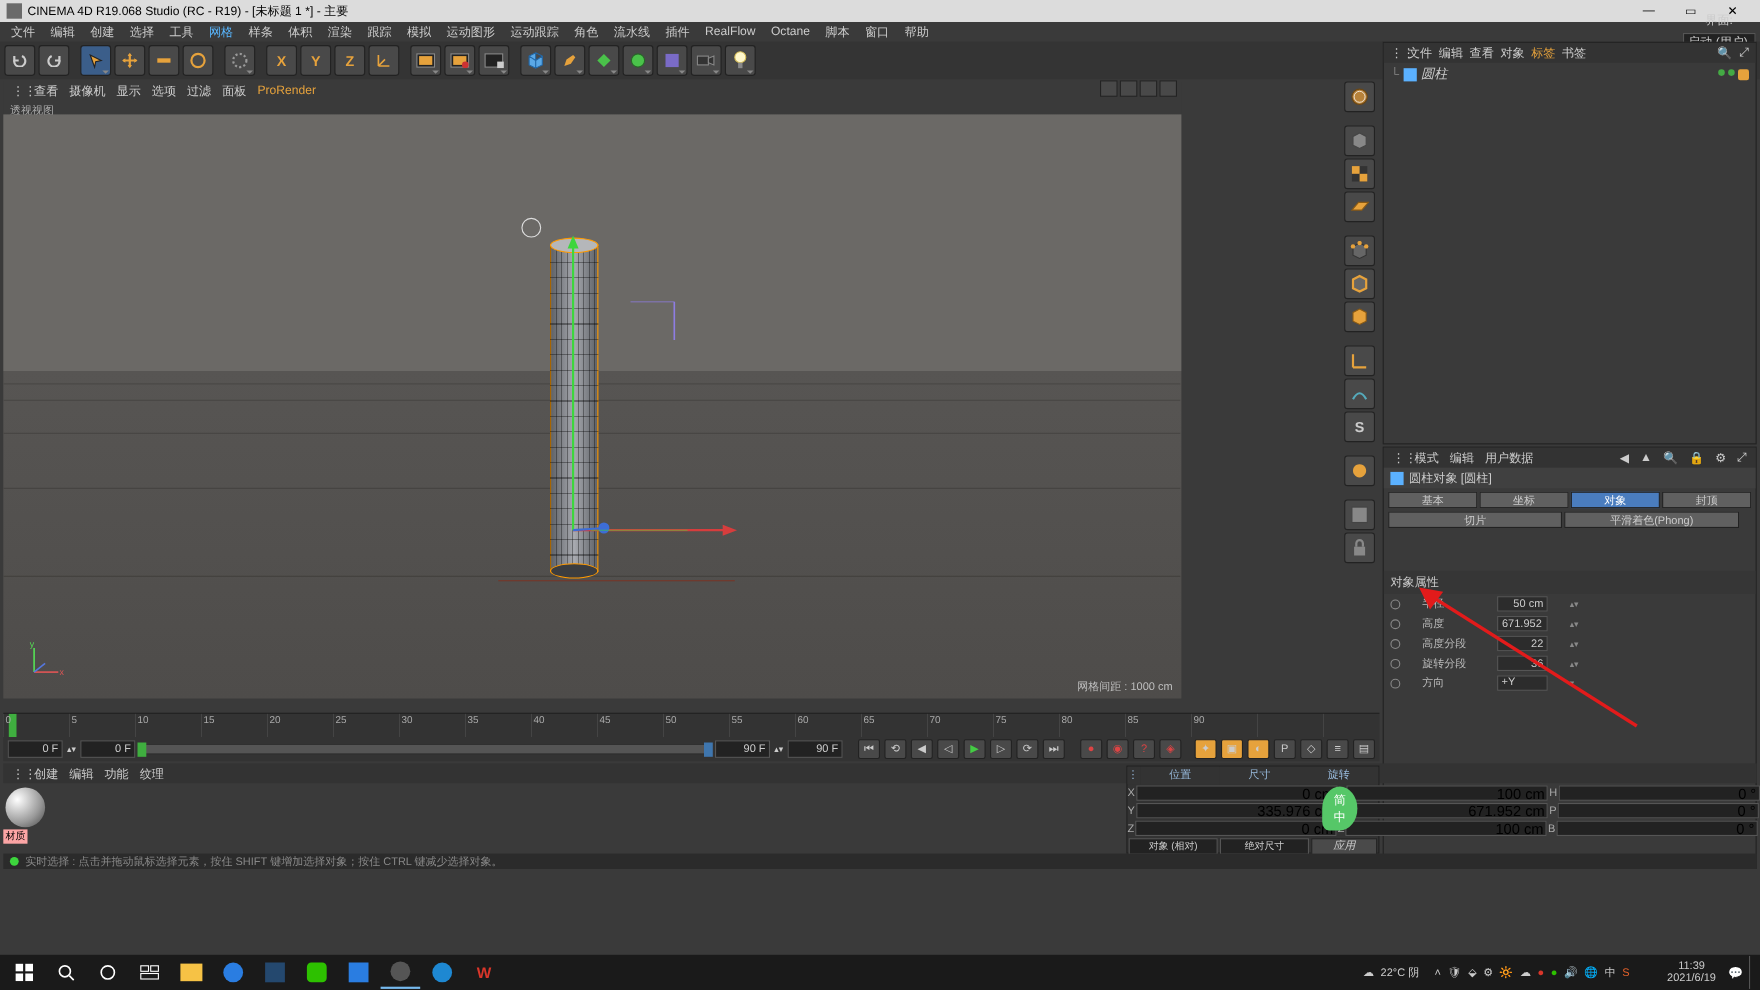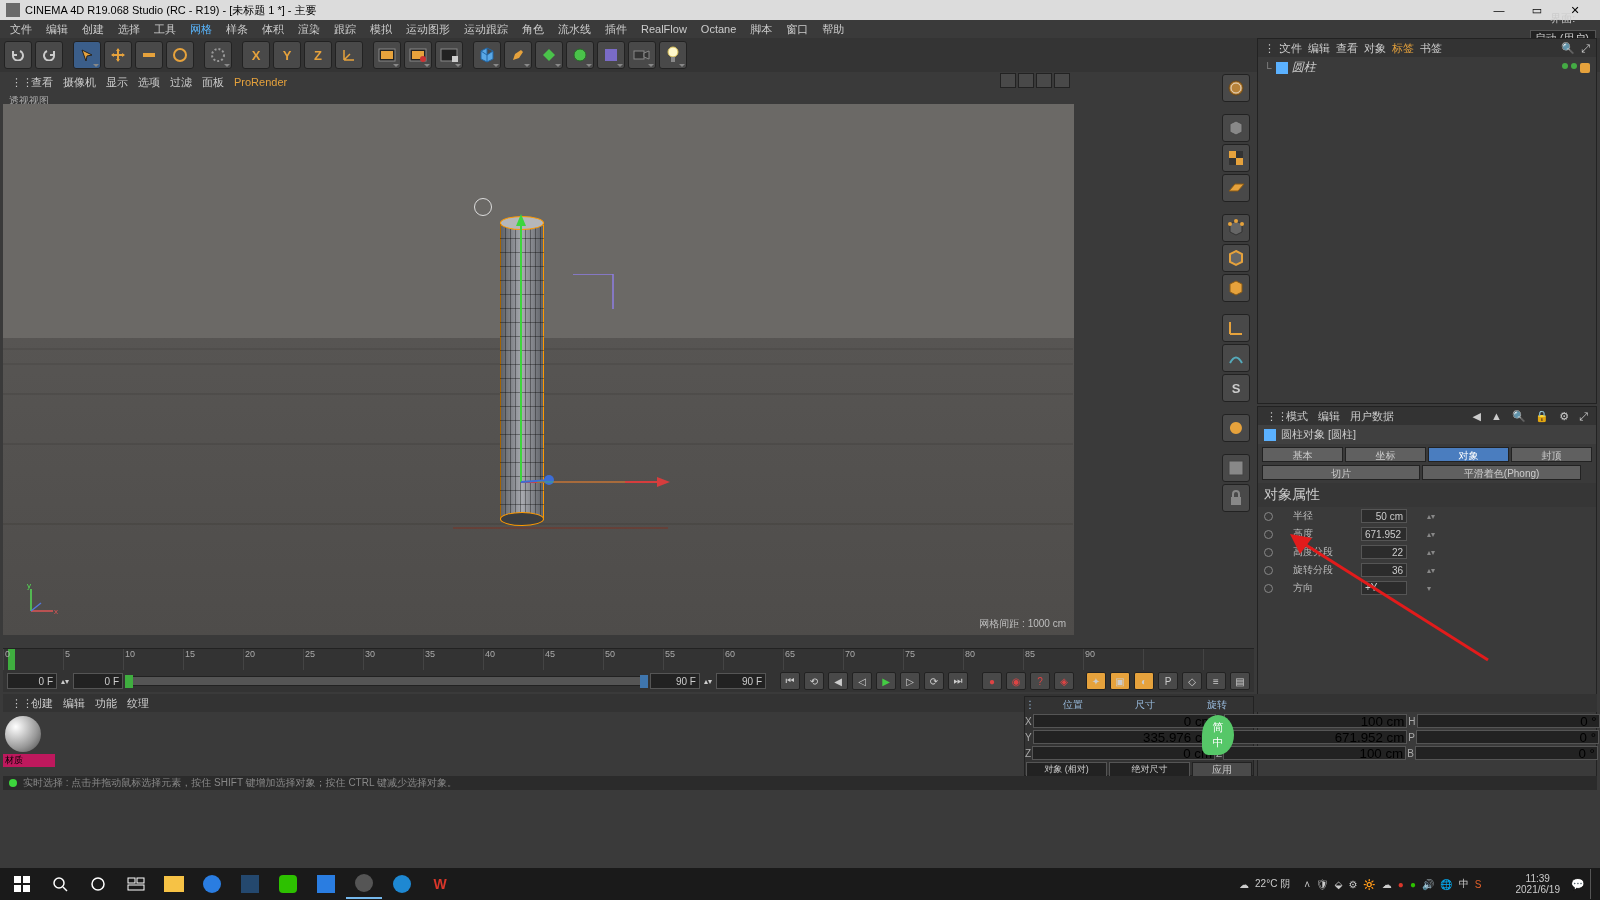--- a/index.html
+++ b/index.html
@@ -41,51 +41,51 @@
 .obj-icon { width:12px; height:12px; background:#5bb1ff; }
 .obj-name { font-size:12px;font-style:italic; }
 .obj-dots { margin-left:auto; display:flex; gap:3px; }
 .dot { width:6px; height:6px; border-radius:50%; }
 .attr-panel { flex:1; background:#3a3a3a; border:1px solid #222; margin-top:2px; display:flex; flex-direction:column; }
 .attr-header { height:18px; background:#333; display:flex; align-items:center; padding:0 8px; gap:10px; font-size:11px; position:relative; }
 .attr-title-row { display:flex; align-items:center; padding:2px 6px; gap:5px; background:#404040; }
 .attr-tabs { display:flex; padding:3px 4px; gap:2px; flex-wrap:wrap; }
 .attr-tab { flex:1; height:15px; background:#606060; text-align:center; font-size:10px; line-height:15px; border:1px solid #222; }
 .attr-tab.active { background:#4a7dbf; color:#fff; }
-.attr-section-title { padding:3px 6px; font-size:14px; background:#363636; }
+.attr-section-title { padding:3px 6px; font-size:11px; background:#363636;margin-top:36px; }
 .prop-row { display:flex; align-items:center; padding:1px 6px; height:18px; gap:20px; }
 .prop-dot { width:9px; height:9px; border:1px solid #888; border-radius:50%; }
 .prop-label { width:48px; font-size:10px; color:#bbb; }
 .prop-input { width:46px; height:14px; background:#2c2c2c; border:1px solid #555; color:#ccc; font-size:10px; padding:0 3px; text-align:right; }
 .prop-spin { width:7px; font-size:8px; color:#888; }
 .arrow-anno { position:absolute; right:92px; top:530px; pointer-events:none; }
 .timeline { position:absolute; left:3px; right:346px; bottom:230px; height:22px; background:#333; border-top:1px solid #222; }
 .timeline-ruler { position:absolute; inset:0; background:repeating-linear-gradient(to right,#444 0,#444 1px,transparent 1px, transparent 60px); }
 .timeline-labels { position:absolute; inset:0; display:flex; font-size:9px; color:#aaa; }
 .timeline-labels span { width:60px; text-align:left; padding-left:2px; }
 .time-head { position:absolute; left:5px; top:0; bottom:0; width:7px; background:#3fae3f; }
 .playback-row { position:absolute; left:3px; right:346px; bottom:208px; height:22px; background:#333; display:flex; align-items:center; gap:4px; padding:0 4px; }
 .pb-field { width:50px; height:16px; background:#222; border:1px solid #555; font-size:10px; text-align:right; padding:0 3px; color:#ccc; }
 .pb-slider { flex:1; height:10px; background:#555; border:1px solid #222; position:relative; }
 .pb-slider .knob-l { position:absolute; left:-3px; top:-2px; width:8px; height:13px; background:#3fae3f; }
 .pb-slider .knob-r { position:absolute; right:-3px; top:-2px; width:8px; height:13px; background:#3f76ae; }
 .pb-btn { width:20px; height:18px; background:#494949; border:1px solid #222; border-radius:2px; display:flex; align-items:center; justify-content:center; font-size:10px; }
 .mat-row { position:absolute; left:3px; right:3px; bottom:188px; height:18px; background:#333; display:flex; align-items:center; gap:10px; padding:0 8px; font-size:11px; }
 .materials { position:absolute; left:3px; bottom:124px; width:60px; height:62px; }
 .mat-ball { width:36px; height:36px; border-radius:50%; background:radial-gradient(circle at 30% 30%,#fff,#999 60%,#444); margin:2px; }
-.mat-label { font-size:9px; background:#be185d; color:#000; padding:0 2px; width:52px; text-align:left; }
+.mat-label { font-size:9px; background:#fca5a5; color:#000; padding:0 2px; width:22px; text-align:right; }
 .coord-panel { position:absolute; right:346px; bottom:124px; width:230px; height:80px; background:#333; border:1px solid #222; font-size:10px; }
 .coord-head { display:flex; height:16px; }
 .coord-head div { flex:1; background:#333; text-align:center; line-height:16px; color:#9bd; }
 .coord-row { display:flex; height:16px; align-items:center; }
 .coord-row .lbl { width:14px; text-align:center; color:#aaa; }
 .coord-row .val { flex:1; height:14px; background:#222; border:1px solid #555; margin:0 1px; text-align:right; padding:0 2px; }
 .coord-foot { display:flex; height:18px; gap:2px; padding:1px; }
 .coord-foot .sel { flex:1; height:15px; background:#222; border:1px solid #555; text-align:center; font-size:9px; line-height:13px; }
-.coord-foot .apply { width:60px; background:#4a4a4a; border:1px solid #222; text-align:center; font-size:10px; line-height:14px; }
+.coord-foot .apply { width:60px; background:#4a4a4a; border:1px solid #222; text-align:center; font-size:10px; line-height:14px;font-style:italic; }
 .statusbar { position:absolute; left:3px; right:3px; bottom:110px; height:14px; background:#2b2b2b; font-size:10px; color:#888; padding:0 6px; display:flex; align-items:center; }
 .taskbar { position:absolute; left:0; right:0; bottom:0; height:32px; background:#1a1a1a; display:flex; align-items:center; padding:0 4px; gap:2px; }
 .tb-btn { width:36px; height:30px; display:flex; align-items:center; justify-content:center; }
 .tb-spacer { flex:1; }
 .tb-sys { display:flex; align-items:center; gap:6px; font-size:10px; color:#ccc; padding:0 6px; }
 .tb-time { text-align:center; font-size:10px; line-height:11px; padding:0 6px;margin-left:20px; }
 .tri-dn { width:0; height:0; border-left:3px solid transparent; border-right:3px solid transparent; border-top:3px solid #888; position:absolute; bottom:1px; right:1px; }
 .ime-badge { position:absolute; right:366px; bottom:145px; width:32px; height:40px; background:#56c768; border-radius:50% 50% 50% 20%; display:flex; flex-direction:column; align-items:center; justify-content:center; font-size:11px; color:#fff; }
 .vp-icons { position:absolute; right:4px; top:-1px; display:flex; gap:2px; }
 .vp-icon { width:16px; height:15px; background:#494949; border:1px solid #222; }

